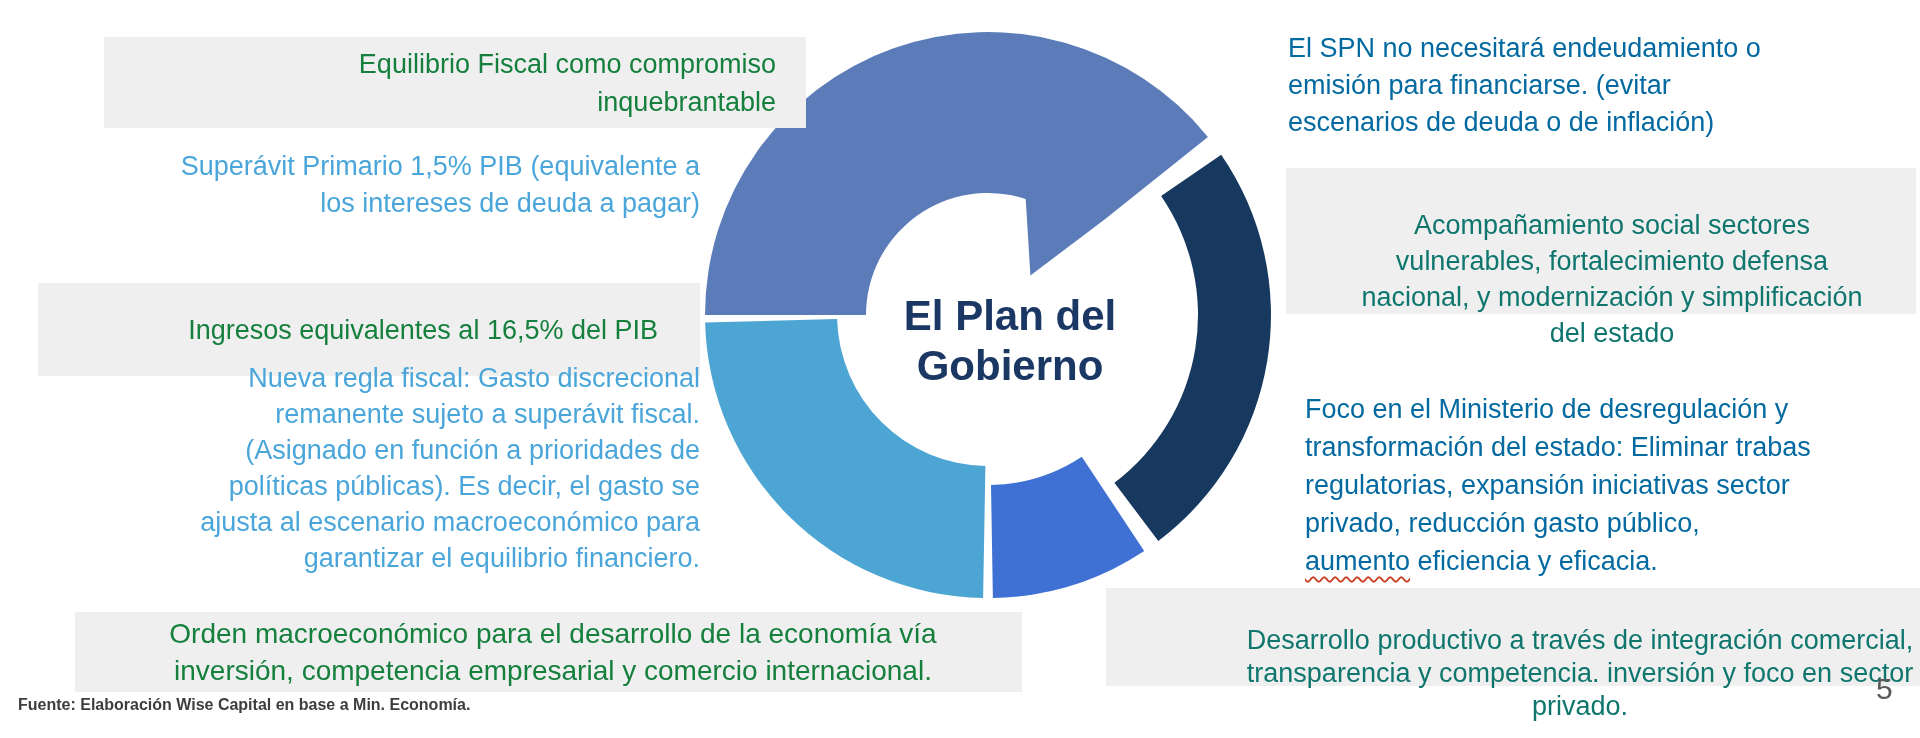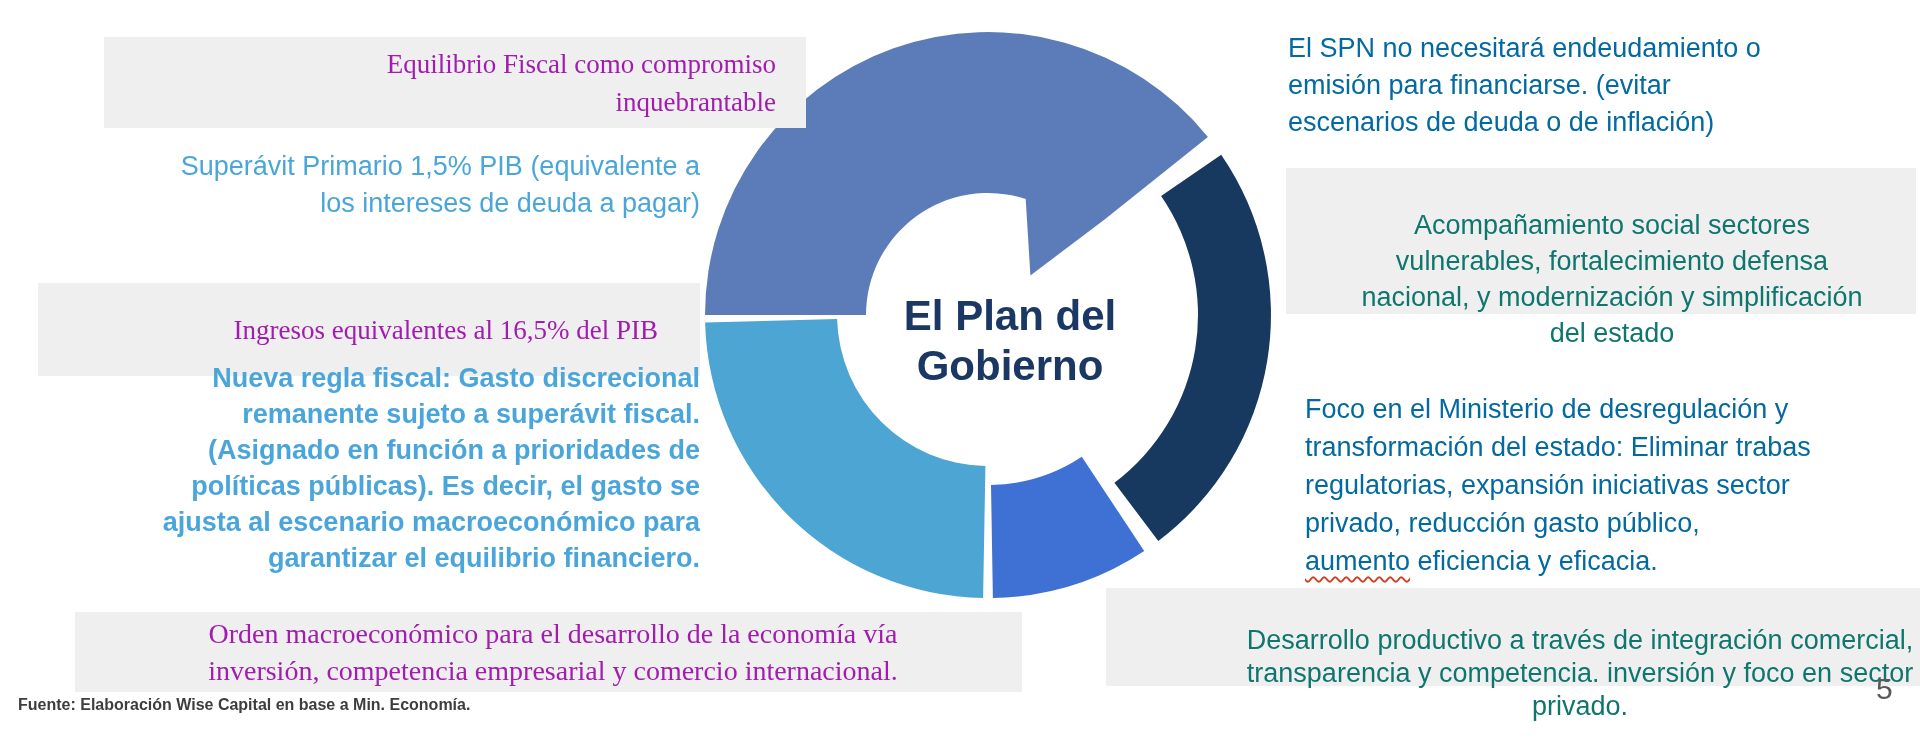--- a/index.html
+++ b/index.html
@@ -12,36 +12,36 @@
     overflow: hidden;
   }
   .tb {
     position: absolute;
     white-space: pre-line;
     font-size: 27px;
     line-height: 36px;
     box-sizing: border-box;
   }
   .graybox { background: #efefef; }
-  .navy   { color: #a21caf; font-family: Liberation Serif, serif; }
+  .navy   { color: #15803d; }
   .lblue  { color: #4aa6da; }
   .steel  { color: #0369a1; }
   .black  { color: #0f766e; text-align: center; }
   .right-al { text-align: right; }
   .center-al { text-align: center; padding-left: 9px; }
 
   
   .b1 { left: 104px; top: 37px;  width: 702px; height: 91px;
         display: flex; align-items: center; justify-content: flex-end;
         padding-right: 30px; line-height: 38px; }
   .b2 { left: 110px; top: 148px; width: 590px; line-height: 37px; }
   .b3 { left: 38px;  top: 252px; width: 662px; height: 93px;
         display: flex; align-items: center; justify-content: flex-end;
         padding-right: 42px; margin-top: 31px; }
-  .b4 { left: 100px; top: 360px; width: 600px; line-height: 36px; font-weight: bold; }
+  .b4 { left: 100px; top: 360px; width: 600px; line-height: 36px; }
   .b5 { left: 75px;  top: 612px; width: 947px; height: 80px;
         display: flex; align-items: center; justify-content: center;
         font-size: 28px; line-height: 37px; }
 
   
   .b6 { left: 1288px; top: 30px;  width: 560px; line-height: 37px; }
   .b7 { left: 1286px; top: 168px; width: 630px; height: 146px;
         padding: 3px 0 0 22px; }
   .b8 { left: 1305px; top: 352px; width: 570px; line-height: 38px; }
   .b9 { left: 1106px; top: 588px; width: 936px; height: 98px;

